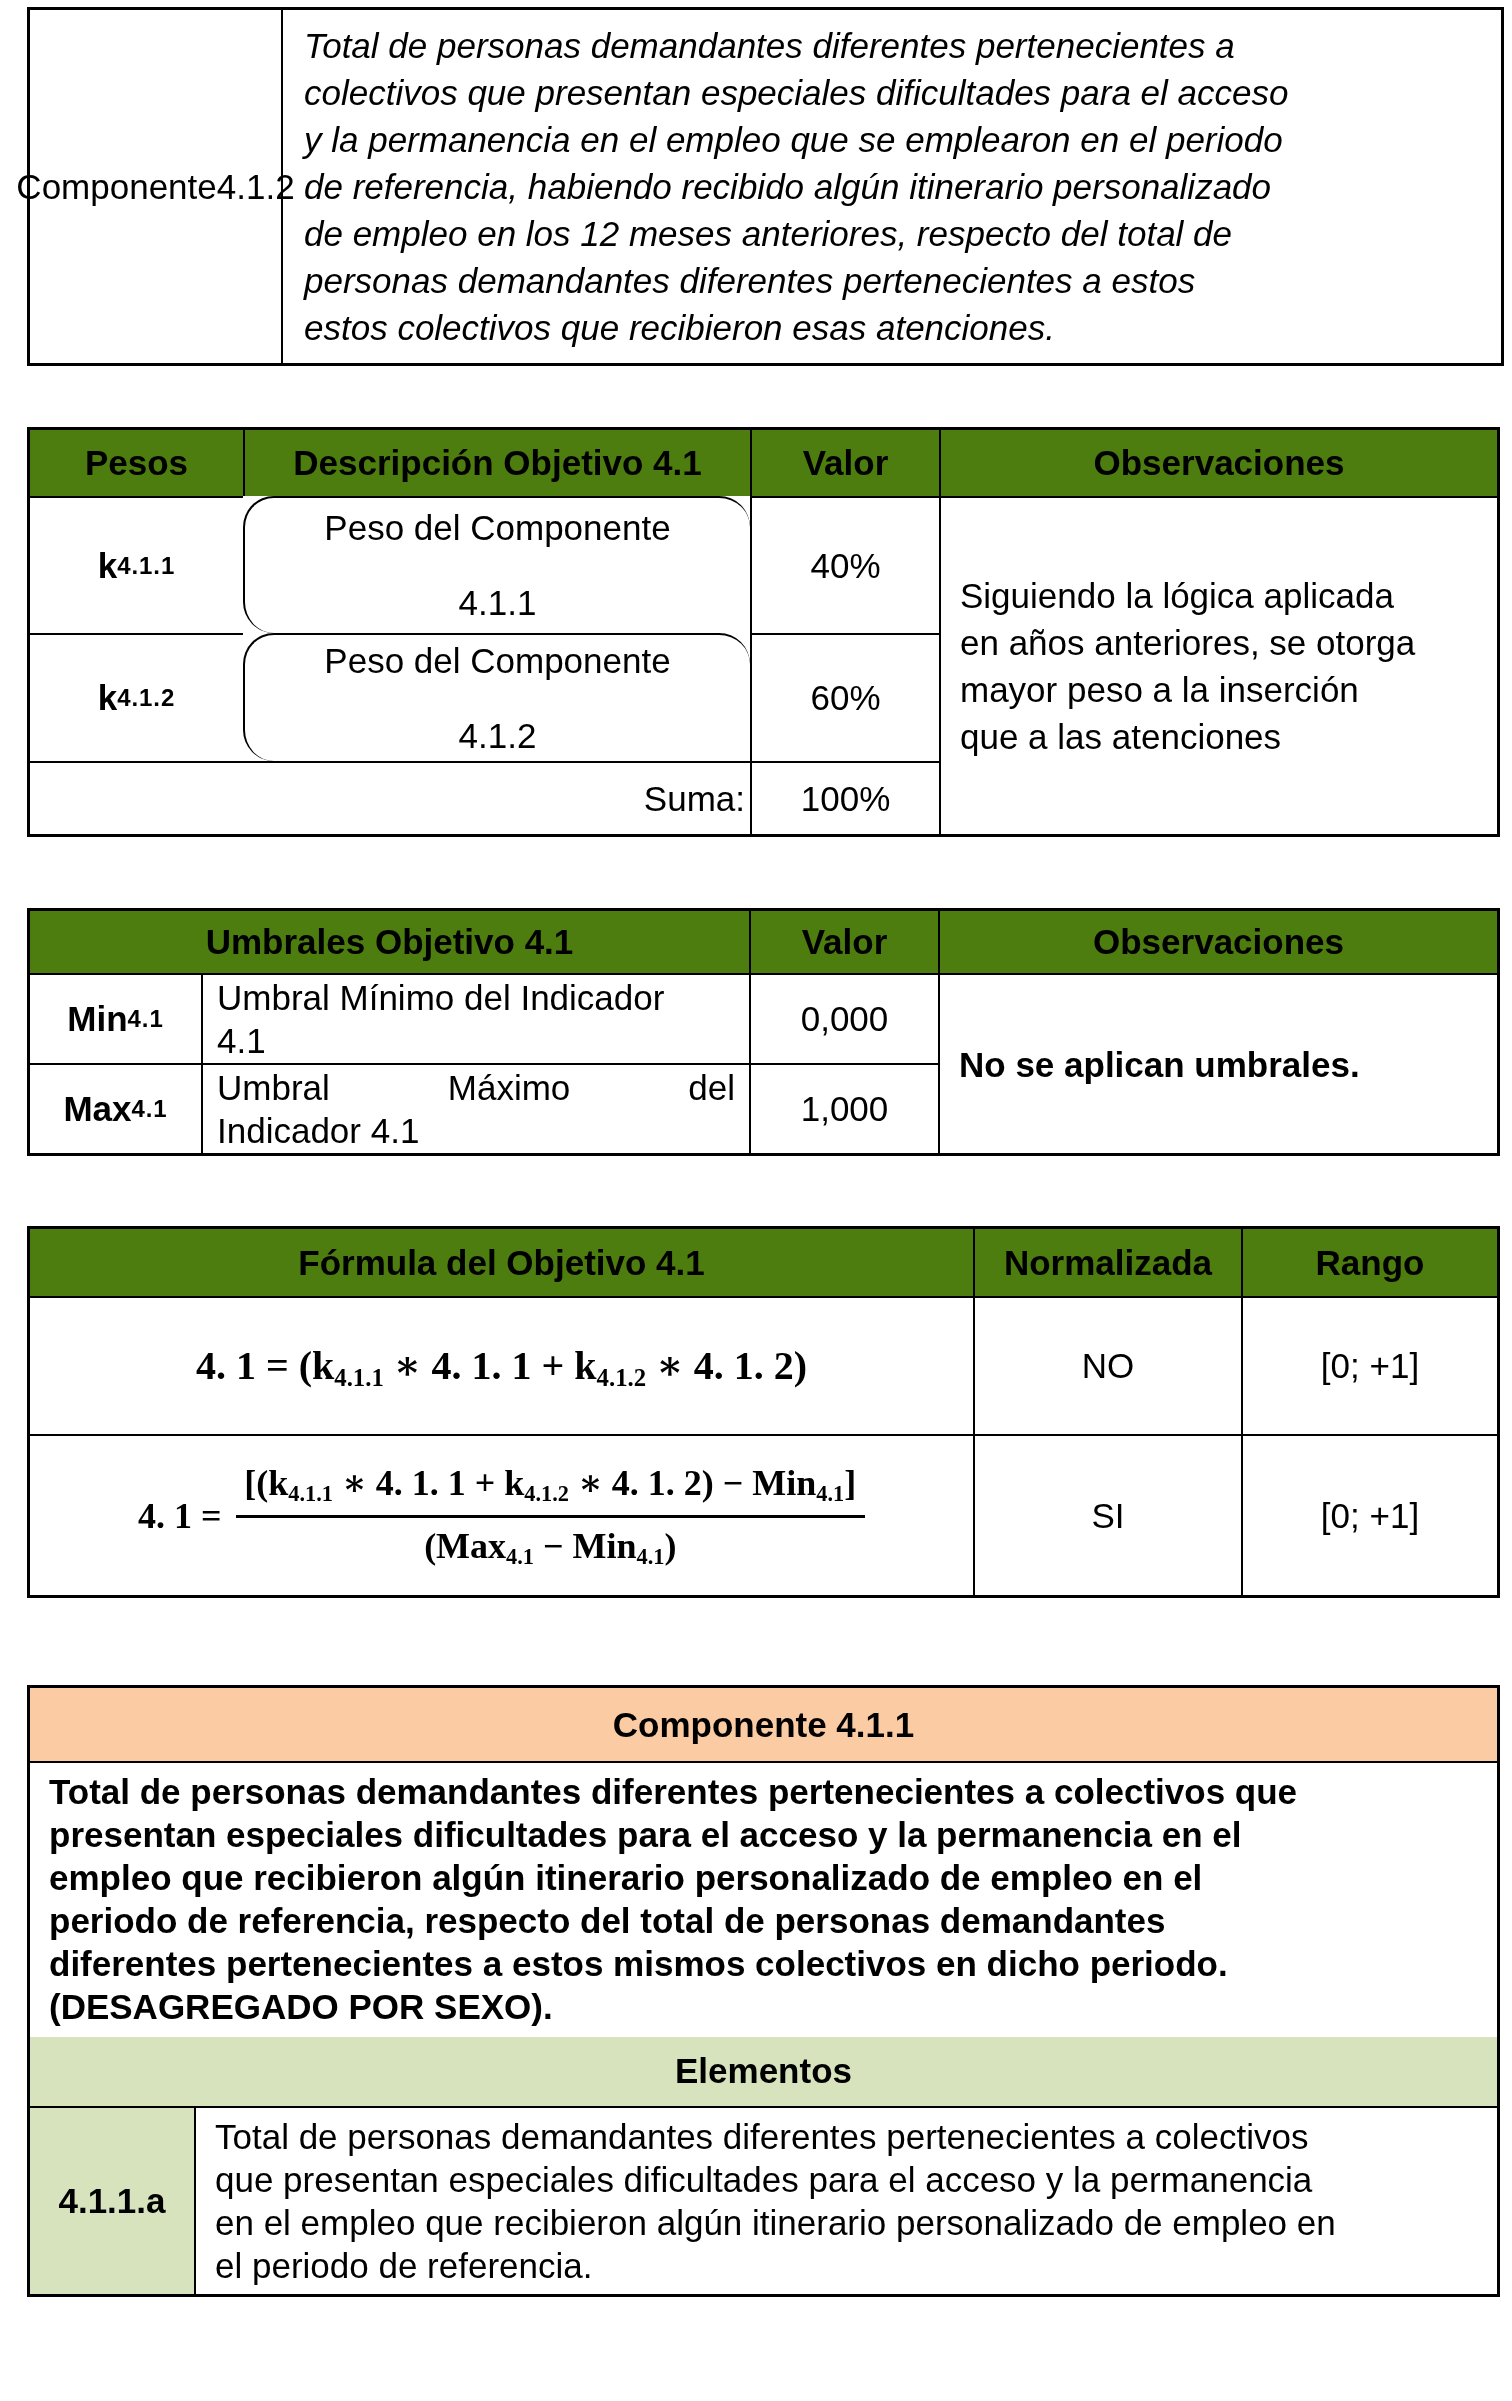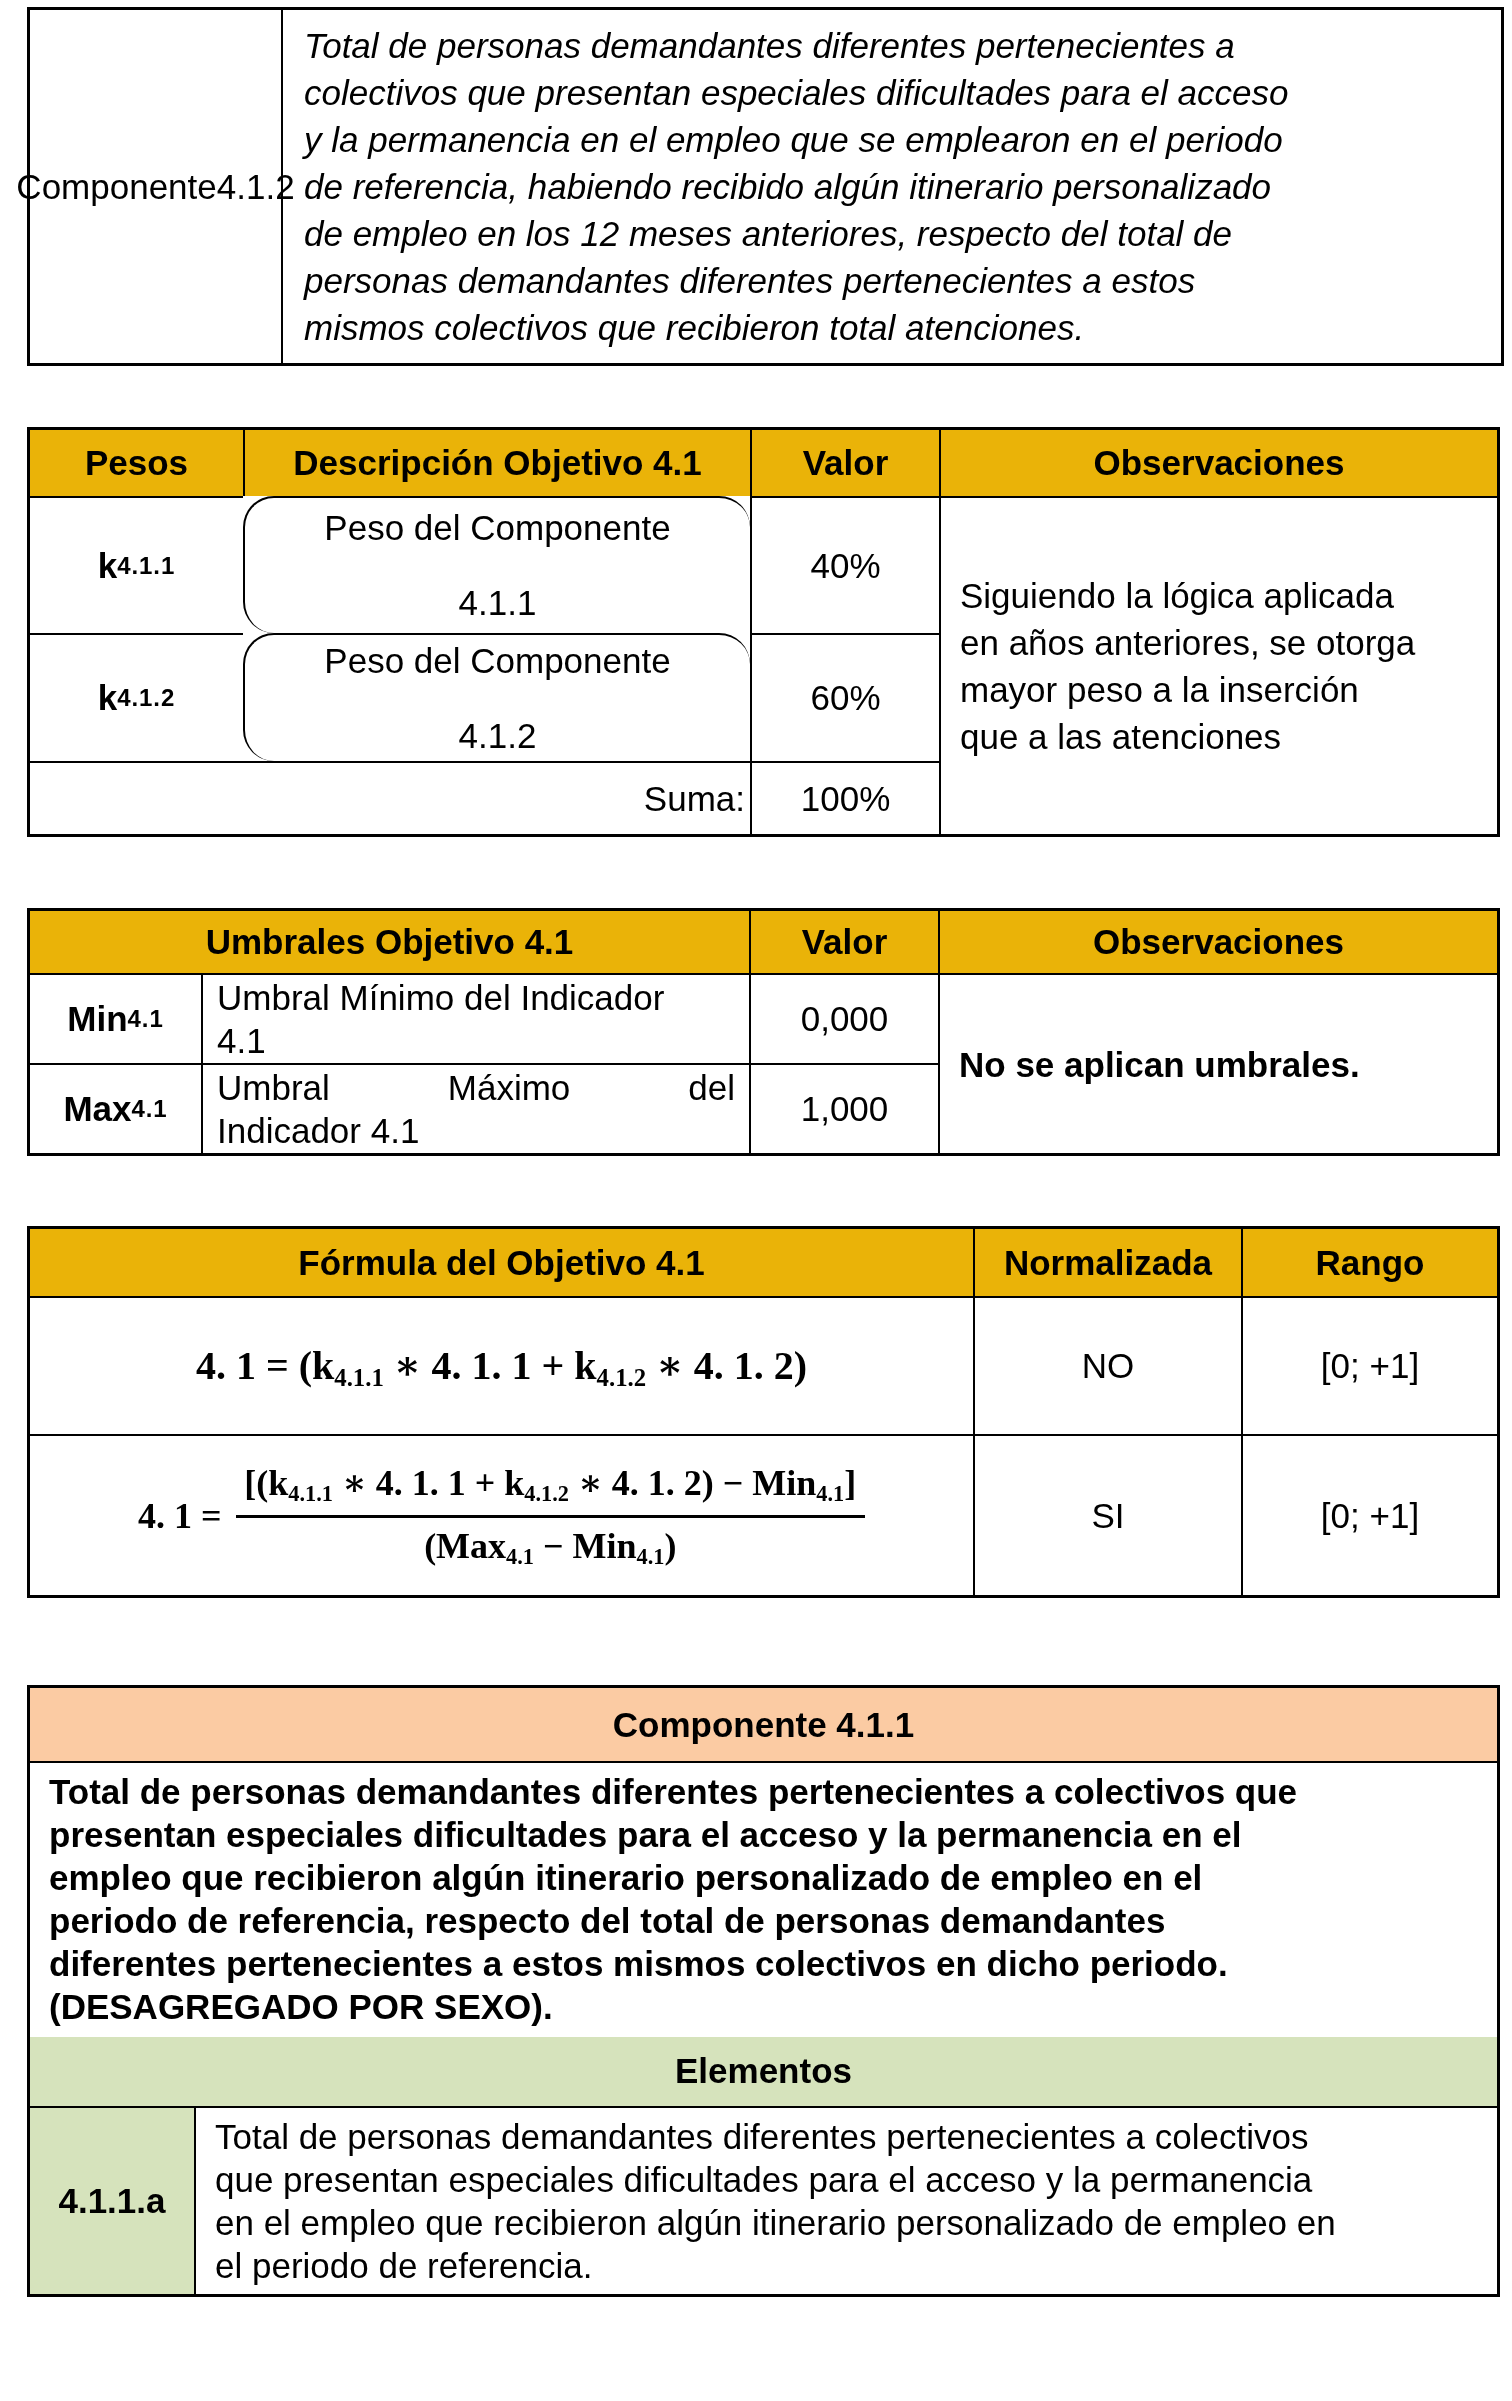--- a/index.html
+++ b/index.html
@@ -14,21 +14,21 @@
   .page { padding: 7px 14.7px 0 27px; }
 
   
   .tbl { display: grid; border: 3.5px solid #000; width: 1467px; background: #fff; }
   .cell { border-left: 2.6px solid #000; border-top: 2.6px solid #000; min-width: 0; }
   .c-first { border-left: none; }
   .r-first { border-top: none; }
   .center { display: flex; align-items: center; justify-content: center; text-align: center; }
   .vcenter { display: flex; flex-direction: column; justify-content: center; }
   .bold { font-weight: bold; }
-  .hdr { background: #eab308; font-weight: bold; }
+  .hdr { background: #4d7c0f; font-weight: bold; }
 
   .sub-s { font-size: 24px; font-weight: bold; vertical-align: -7.8px; letter-spacing: 0.9px; }
 
   
   .tblA { width: 1471px; grid-template-columns: 251px 1fr; min-height: 345px; margin-bottom: 61px; }
   .tblA .label { line-height: 50px; font-size: 35px; }
   .tblA .desc { padding: 12px 21px; line-height: 47px; font-style: italic; }
 
   
   .tblB { grid-template-columns: 213px 507px 189px 1fr; grid-template-rows: 66px 137px 128px 73px; margin-bottom: 71px; }
@@ -73,21 +73,21 @@
       <div>Componente</div>
       <div>4.1.2</div>
     </div>
     <div class="cell r-first desc vcenter">
       <div>Total de personas demandantes diferentes pertenecientes a</div>
       <div>colectivos que presentan especiales dificultades para el acceso</div>
       <div>y la permanencia en el empleo que se emplearon en el periodo</div>
       <div>de referencia, habiendo recibido algún itinerario personalizado</div>
       <div>de empleo en los 12 meses anteriores, respecto del total de</div>
       <div>personas demandantes diferentes pertenecientes a estos</div>
-      <div>mismos colectivos que recibieron total atenciones.</div>
+      <div>estos colectivos que recibieron esas atenciones.</div>
     </div>
   </div>
 
   <div class="tbl tblB">
     <div class="cell c-first r-first hdr center">Pesos</div>
     <div class="cell r-first hdr center">Descripción Objetivo 4.1</div>
     <div class="cell r-first hdr center">Valor</div>
     <div class="cell r-first hdr center">Observaciones</div>
 
     <div class="cell c-first center kcell bold">

